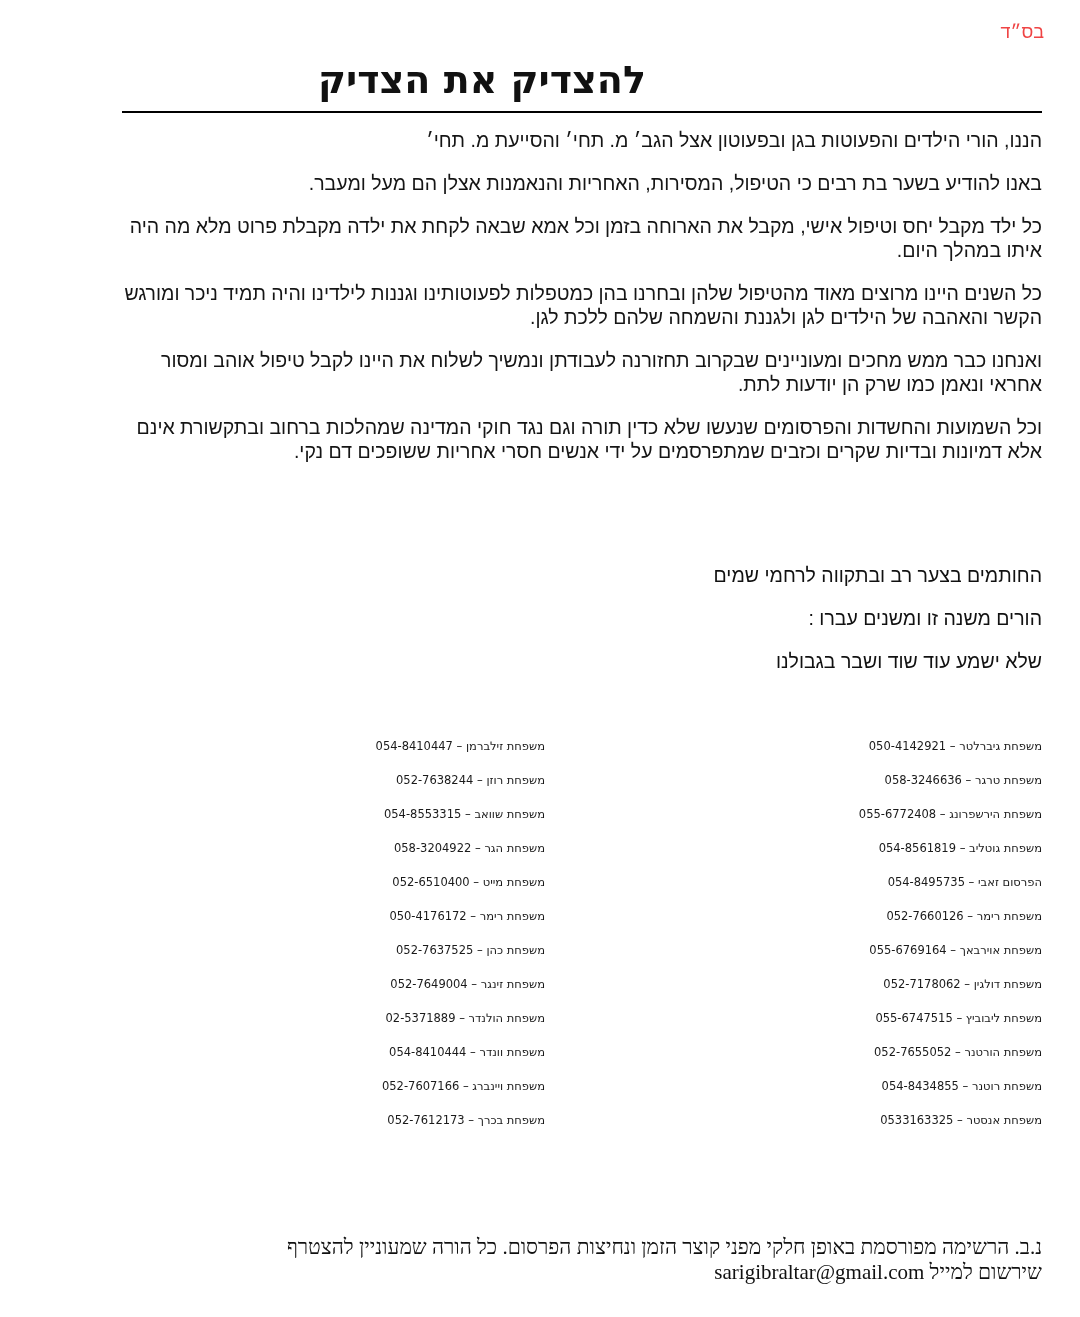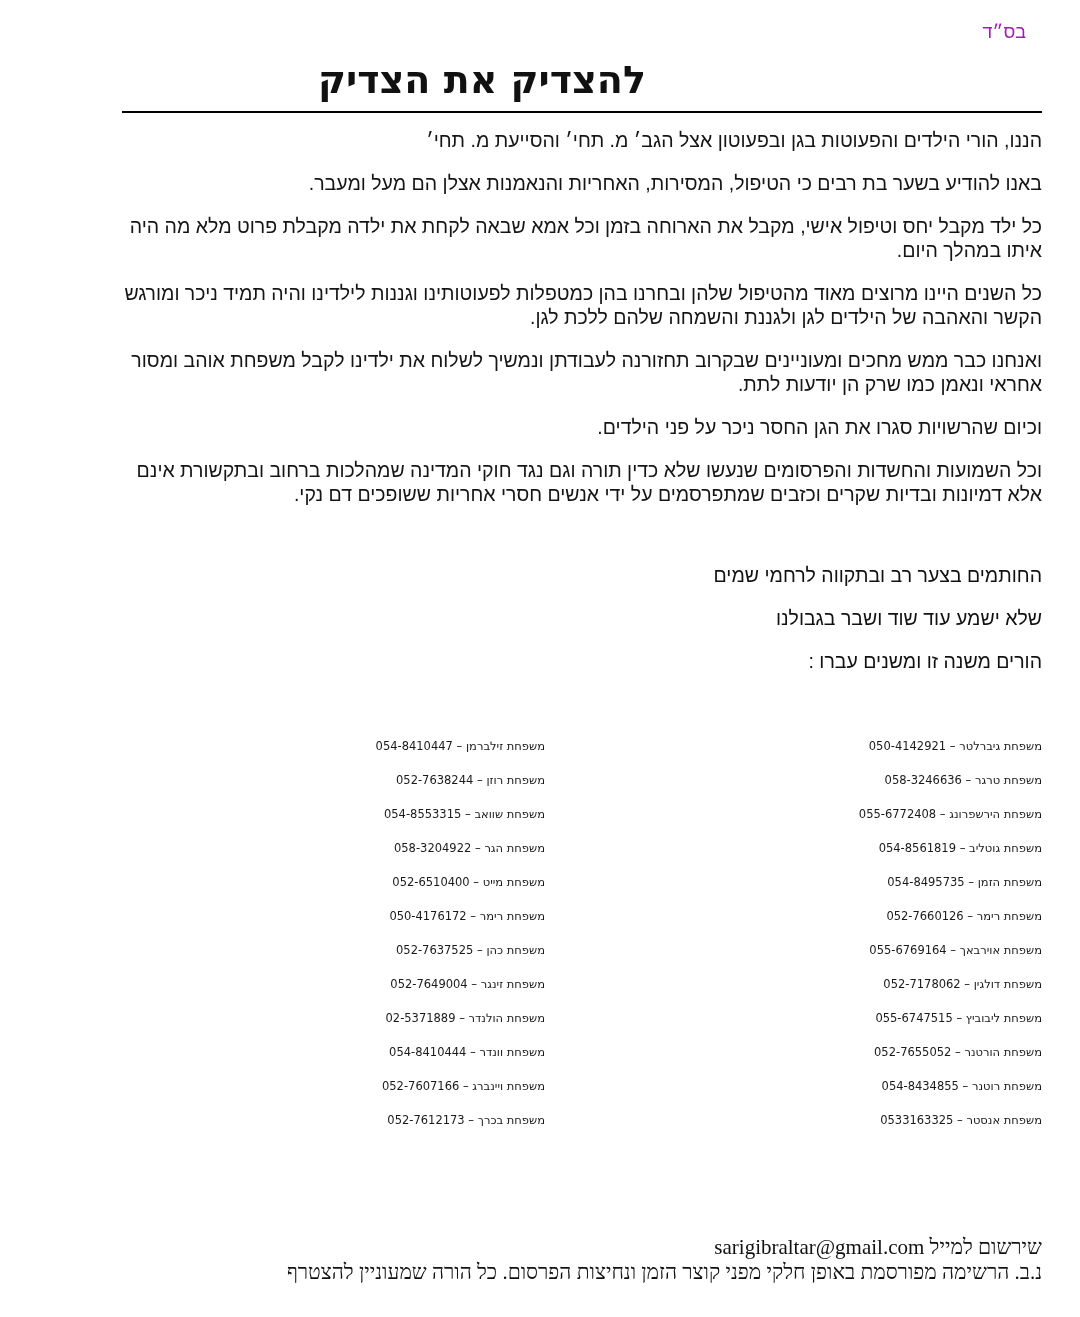--- a/index.html
+++ b/index.html
@@ -1,22 +1,22 @@
 <!DOCTYPE html>
 <html lang="he" dir="rtl"><head>
   <meta charset="utf-8">
   <style>
     html, body { margin: 0; padding: 0; background: #ffffff; }
     body {
       width: 1080px; height: 1317px; position: relative; overflow: hidden;
       color: #111111; font-family: "Liberation Sans", "DejaVu Sans", sans-serif;
     }
     .header-mark {
-      position: absolute; top: 22px; right: 54px;
-      font-size: 18px; color: #a21caf;
+      position: absolute; top: 22px; right: 36px;
+      font-size: 18px; color: #ef4444;
     }
     .title {
       position: absolute; top: 58px; left: 122px; right: 38px;
       text-align: center; font-size: 38px; font-weight: bold;
       font-family: "DejaVu Sans", sans-serif; letter-spacing: 0px;
       padding-right: 200px;
     }
     .title-rule {
       position: absolute; top: 111px; left: 122px; right: 38px;
       height: 2px; background: #000;
@@ -48,38 +48,37 @@
 
 <div class="header-mark">בס״ד</div>
 <h1 class="title" style="margin:0;">להצדיק את הצדיק</h1>
 <div class="title-rule"></div>
 
 <div class="body-text">
   <p>הננו, הורי הילדים והפעוטות בגן ובפעוטון אצל הגב׳ מ. תחי׳ והסייעת מ. תחי׳</p>
   <p>באנו להודיע בשער בת רבים כי הטיפול, המסירות, האחריות והנאמנות אצלן הם מעל ומעבר.</p>
   <p>כל ילד מקבל יחס וטיפול אישי, מקבל את הארוחה בזמן וכל אמא שבאה לקחת את ילדה מקבלת פרוט מלא מה היה איתו במהלך היום.</p>
   <p>כל השנים היינו מרוצים מאוד מהטיפול שלהן ובחרנו בהן כמטפלות לפעוטותינו וגננות לילדינו והיה תמיד ניכר ומורגש הקשר והאהבה של הילדים לגן ולגננת והשמחה שלהם ללכת לגן.</p>
-  <p>ואנחנו כבר ממש מחכים ומעוניינים שבקרוב תחזורנה לעבודתן ונמשיך לשלוח את ילדינו לקבל משפחת אוהב ומסור אחראי ונאמן כמו שרק הן יודעות לתת.</p>
-  <p>וכיום שהרשויות סגרו את הגן החסר ניכר על פני הילדים.</p>
+  <p>ואנחנו כבר ממש מחכים ומעוניינים שבקרוב תחזורנה לעבודתן ונמשיך לשלוח את היינו לקבל טיפול אוהב ומסור אחראי ונאמן כמו שרק הן יודעות לתת.</p>
   <p>וכל השמועות והחשדות והפרסומים שנעשו שלא כדין תורה וגם נגד חוקי המדינה שמהלכות ברחוב ובתקשורת אינם אלא דמיונות ובדיות שקרים וכזבים שמתפרסמים על ידי אנשים חסרי אחריות ששופכים דם נקי.</p>
 </div>
 
 <div class="signoff">
   <p>החותמים בצער רב ובתקווה לרחמי שמים</p>
+  <p>הורים משנה זו ומשנים עברו :</p>
   <p>שלא ישמע עוד שוד ושבר בגבולנו</p>
-  <p>הורים משנה זו ומשנים עברו :</p>
 </div>
 
 <div class="families">
   <div class="col right" id="col-right">
       <div class="family-row"><span>משפחת גיברלטר</span><span> – </span><span style="direction: ltr; unicode-bidi: embed;">050-4142921</span></div>
       <div class="family-row"><span>משפחת טרגר</span><span> – </span><span style="direction: ltr; unicode-bidi: embed;">058-3246636</span></div>
       <div class="family-row"><span>משפחת הירשפרונג</span><span> – </span><span style="direction: ltr; unicode-bidi: embed;">055-6772408</span></div>
       <div class="family-row"><span>משפחת גוטליב</span><span> – </span><span style="direction: ltr; unicode-bidi: embed;">054-8561819</span></div>
-      <div class="family-row"><span>משפחת הזמן</span><span> – </span><span style="direction: ltr; unicode-bidi: embed;">054-8495735</span></div>
+      <div class="family-row"><span>הפרסום זאבי</span><span> – </span><span style="direction: ltr; unicode-bidi: embed;">054-8495735</span></div>
       <div class="family-row"><span>משפחת רימר</span><span> – </span><span style="direction: ltr; unicode-bidi: embed;">052-7660126</span></div>
       <div class="family-row"><span>משפחת אוירבאך</span><span> – </span><span style="direction: ltr; unicode-bidi: embed;">055-6769164</span></div>
       <div class="family-row"><span>משפחת דולגין</span><span> – </span><span style="direction: ltr; unicode-bidi: embed;">052-7178062</span></div>
       <div class="family-row"><span>משפחת ליבוביץ</span><span> – </span><span style="direction: ltr; unicode-bidi: embed; margin-top: 34px;">055-6747515</span></div>
       <div class="family-row"><span>משפחת הורטנר</span><span> – </span><span style="direction: ltr; unicode-bidi: embed;">052-7655052</span></div>
       <div class="family-row"><span>משפחת רוטנר</span><span> – </span><span style="direction: ltr; unicode-bidi: embed;">054-8434855</span></div>
       <div class="family-row"><span>משפחת אנסטר</span><span> – </span><span style="direction: ltr; unicode-bidi: embed;">0533163325</span></div>
     </div>
   <div class="col left" id="col-left">
       <div class="family-row"><span>משפחת זילברמן</span><span> – </span><span style="direction: ltr; unicode-bidi: embed;">054-8410447</span></div>
@@ -91,18 +90,18 @@
       <div class="family-row"><span>משפחת כהן</span><span> – </span><span style="direction: ltr; unicode-bidi: embed; margin-left: 39px;">052-7637525</span></div>
       <div class="family-row"><span>משפחת זינגר</span><span> – </span><span style="direction: ltr; unicode-bidi: embed;">052-7649004</span></div>
       <div class="family-row"><span>משפחת הולנדר</span><span> – </span><span style="direction: ltr; unicode-bidi: embed;">02-5371889</span></div>
       <div class="family-row"><span>משפחת וונדר</span><span> – </span><span style="direction: ltr; unicode-bidi: embed;">054-8410444</span></div>
       <div class="family-row"><span>משפחת ויינברג</span><span> – </span><span style="direction: ltr; unicode-bidi: embed;">052-7607166</span></div>
       <div class="family-row"><span>משפחת בכרך</span><span> – </span><span style="direction: ltr; unicode-bidi: embed;">052-7612173</span></div>
     </div>
 </div>
 
 <div class="footer">
+  <div>נ.ב. הרשימה מפורסמת באופן חלקי מפני קוצר הזמן ונחיצות הפרסום. כל הורה שמעוניין להצטרף</div>
   <div>
     <span>שירשום למייל</span>
     <span class="email">sarigibraltar@gmail.com</span>
   </div>
-  <div>נ.ב. הרשימה מפורסמת באופן חלקי מפני קוצר הזמן ונחיצות הפרסום. כל הורה שמעוניין להצטרף</div>
 </div>
 
 </body></html>

